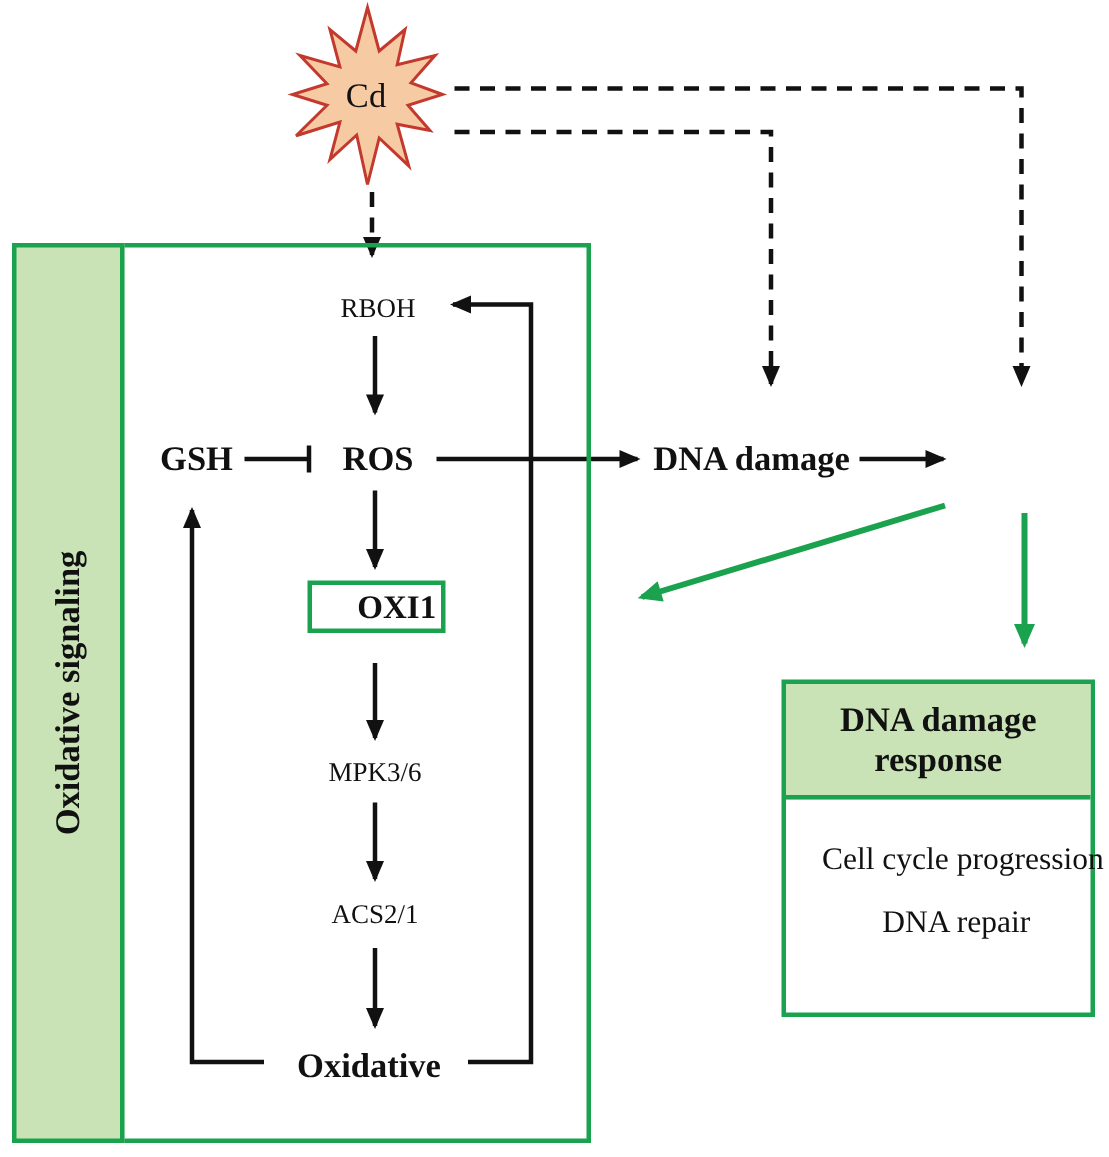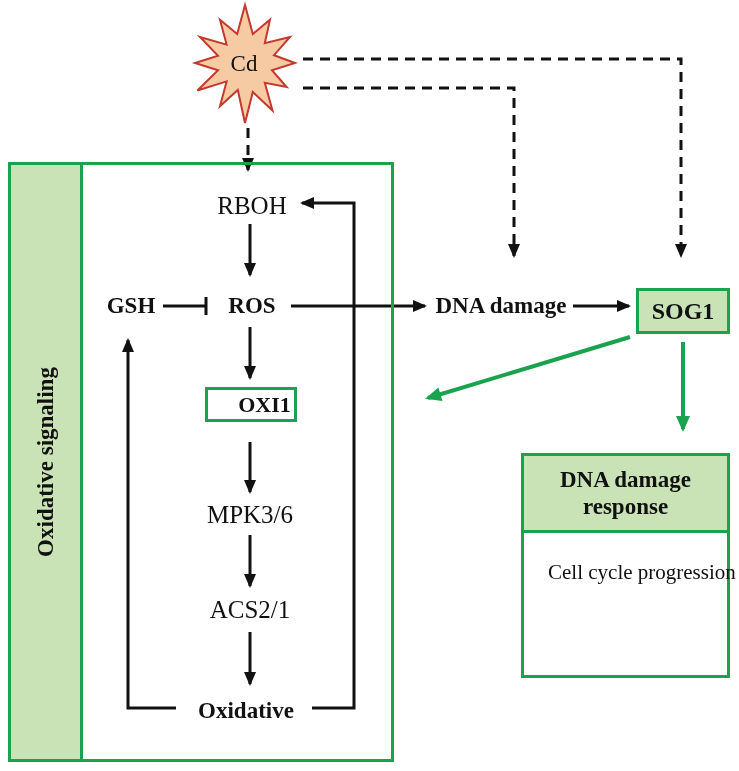--- a/index.html
+++ b/index.html
@@ -31,21 +31,21 @@
     display:flex;align-items:center;justify-content:center;font-weight:bold;font-size:24px;}
   .ddr-box{position:absolute;left:521px;top:453px;width:209px;height:225px;
     border:3px solid var(--green);box-sizing:border-box;background:#fff;}
   .ddr-header{height:77px;box-sizing:border-box;background:var(--light-green);
     border-bottom:3px solid var(--green);display:flex;flex-direction:column;
     align-items:center;justify-content:center;font-weight:bold;font-size:23px;line-height:27px;}
   .ddr-body{padding-top:18px;margin-left:24px;}
   .ddr-item{line-height:42px;font-size:21px;text-align:center;white-space:nowrap;}
   
   .lbl{position:absolute;transform:translate(-50%,-50%);white-space:nowrap;}
-  .reg21{font-size:25px;}
+  .reg21{font-size:18px;}
   .reg23{font-size:23px;}
   .bold23{font-size:23px;font-weight:bold;}
   
   .ln{stroke:var(--ink);stroke-width:3;fill:none;stroke-linejoin:miter;}
   .dash{stroke-dasharray:10 7;}
   .gln{stroke:var(--green);stroke-width:4;fill:none;}
   .star-shape{fill:var(--star-fill);stroke:var(--star-stroke);stroke-width:2;stroke-linejoin:miter;}
   .mk-b{fill:var(--ink);}
   .mk-g{fill:var(--green);}
 </style>
@@ -97,27 +97,25 @@
   <div class="lbl bold23" style="left:131px;top:306px;">GSH</div>
   <div class="lbl bold23" style="left:252px;top:306px;">ROS</div>
   <div class="oxi1-box">
     <span>OXI1</span>
   </div>
   <div class="lbl reg21" style="left:250px;top:515px;">MPK3/6</div>
   <div class="lbl reg21" style="left:250px;top:610px;">ACS2/1</div>
   <div class="lbl bold23" style="left:246px;top:711px;">Oxidative</div>
 
   <div class="lbl bold23" style="left:501px;top:306px;">DNA damage</div>
-  <div class="sog1-box">
-    <span>SOG1</span>
-  </div>
 
   <div class="ddr-box">
     <div class="ddr-header">
       <span>DNA damage</span>
       <span>response</span>
     </div>
     <div class="ddr-body">
       <div class="ddr-item">Cell cycle progression</div>
+      <div class="ddr-item">DNA repair</div>
     </div>
   </div>
 
 </div>
 
 </body></html>

